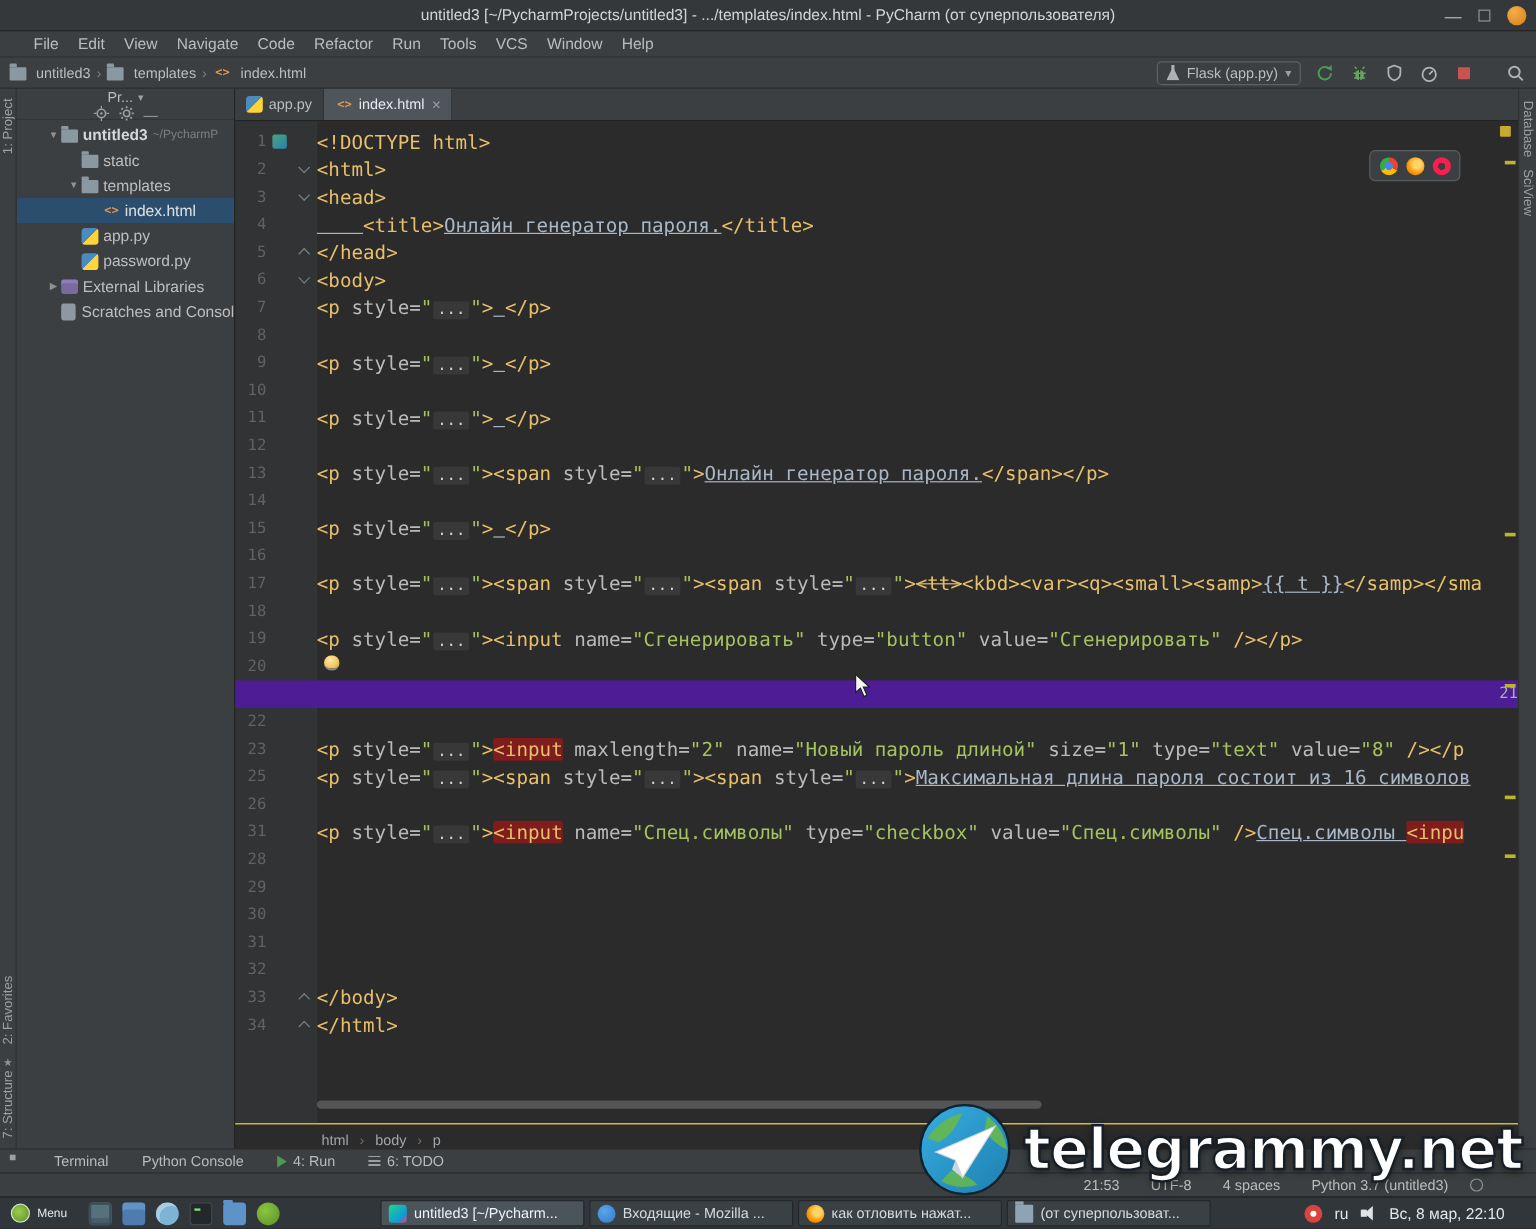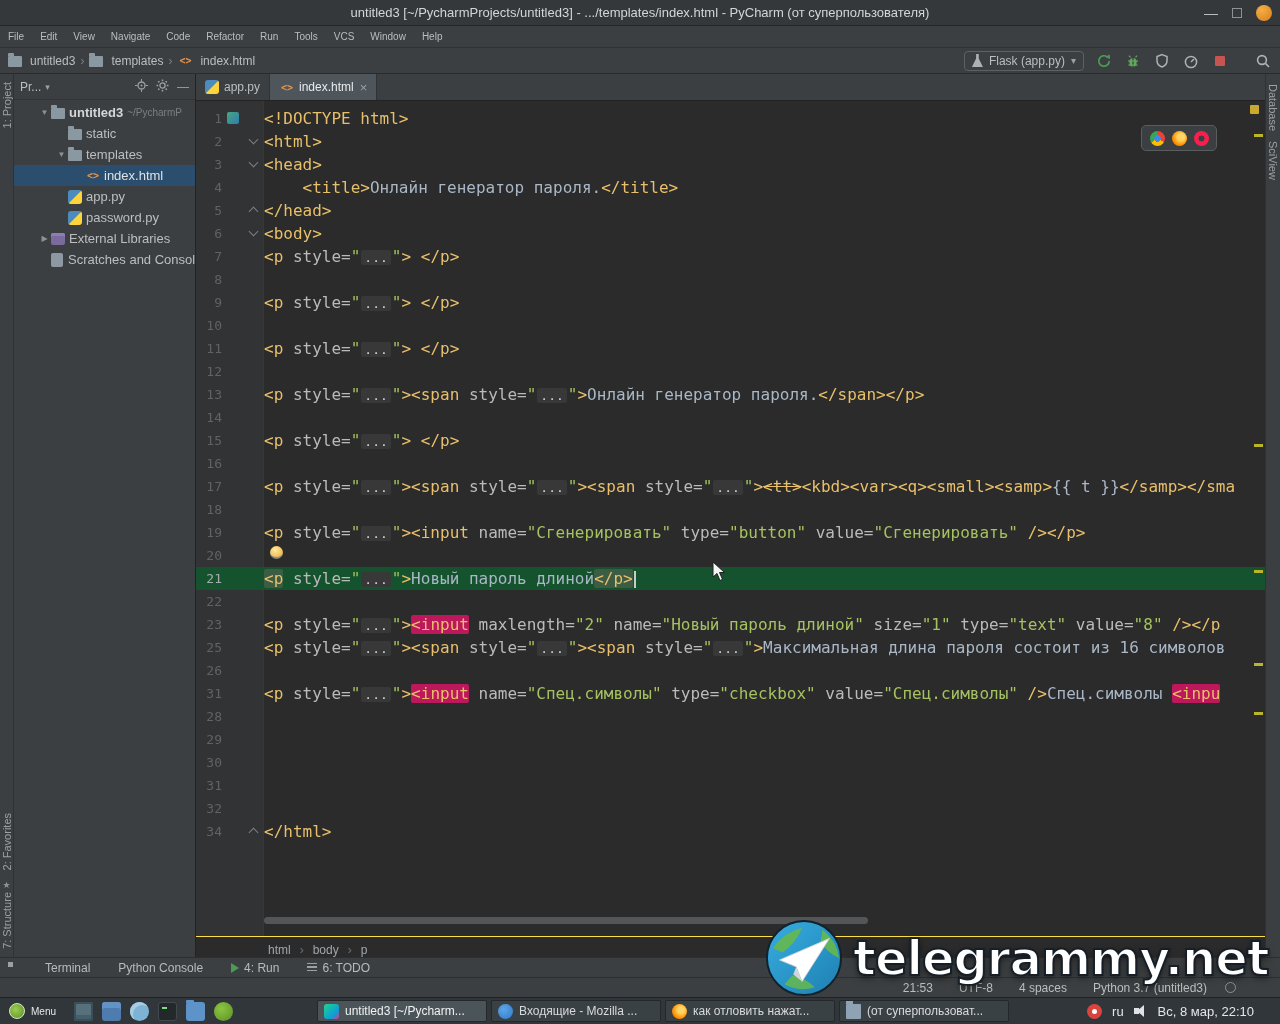--- a/index.html
+++ b/index.html
@@ -12,21 +12,21 @@
     display:flex; align-items:center; justify-content:center; position:relative;
     color:#d3d5d6; font-size:13px; }
   .win-controls { position:absolute; right:8px; top:0; height:26px; display:flex; align-items:center; gap:14px; }
   .wc-min { color:#b9bcbe; font-size:14px; line-height:10px; }
   .wc-max { width:10px; height:10px; border:1px solid #8f9294; }
   .wc-close { width:16px; height:16px; border-radius:50%;
     background:radial-gradient(circle at 35% 30%, #f4ae45, #d87e1e); }
 
   
   .menubar { height:22px; background:#3c3f41; border-bottom:1px solid #2f3133;
-    display:flex; align-items:center; padding-left:0; font-size:10px; color:#bbbdbf; }
+    display:flex; align-items:center; padding-left:20px; font-size:13px; color:#bbbdbf; }
   .menu-item { padding:0 8px; }
 
   
   .navbar { height:26px; background:#3c3f41; border-bottom:1px solid #292b2d;
     display:flex; align-items:center; justify-content:space-between; padding:0 8px;
     font-size:12px; color:#bbbdbf; }
   .crumbs { display:flex; align-items:center; gap:5px; }
   .crumb { display:flex; align-items:center; gap:4px; }
   .crumb-sep { color:#7d8082; font-size:12px; }
   .nav-right { display:flex; align-items:center; gap:11px; }
@@ -42,21 +42,21 @@
   .stripe-right { width:15px; border-left:1px solid #2f3133; }
   .vtext { writing-mode:vertical-rl; transform:rotate(180deg); font-size:11px; color:#9da0a2; margin:8px 0; }
   .vtext-r { writing-mode:vertical-rl; font-size:11px; color:#9da0a2; margin:10px 0 0; }
   .stripe .spacer { flex:1; }
   .stripe-star { color:#8f9193; font-size:9px; margin:2px 0; }
 
   
   .project { width:182px; background:#3c3f41; border-right:1px solid #232323;
     display:flex; flex-direction:column; overflow:hidden; }
   .proj-header { height:26px; display:flex; align-items:center; justify-content:space-between;
-    padding:0 6px; font-size:12px; color:#bbbdbf; border-bottom:1px solid #323537; }
+    padding:0 6px; font-size:12px; color:#bbbdbf; border-bottom:1px solid #323537;flex-direction:column; }
   .ph-title { display:flex; align-items:center; gap:4px; }
   .ph-title .dd { font-size:9px; color:#9da0a2; }
   .ph-icons { display:flex; align-items:center; gap:8px; color:#9da0a2; }
   .tree { flex:1; overflow:hidden; padding-top:2px; }
   .trow { height:21px; display:flex; align-items:center; font-size:13px; color:#bcbec0;
     white-space:nowrap; overflow:hidden; }
   .trow.sel { background:#2b4e6e; color:#dde1e4; }
   .arrow { width:13px; flex:0 0 13px; color:#8f9193; font-size:8px; text-align:center; }
   .tlabel.bold { font-weight:bold; color:#d4d6d8; }
   .tsuffix { color:#7c7f81; font-size:10px; margin-left:4px; }
@@ -86,40 +86,40 @@
   .tab.active { background:#4e565c; color:#e8eaeb; }
   .tab-close { margin-left:6px; color:#9da0a3; font-size:13px; }
 
   
   .editor { position:relative; flex:1; overflow:hidden;
     font-family:"DejaVu Sans Mono",monospace; font-size:16px; line-height:23px; }
   .gutter-bg { position:absolute; left:0; top:0; bottom:0; width:68px; background:#313335;
     border-right:1px solid #363839; }
   .code-area { position:relative; padding-top:6px; }
   .line { display:flex; height:23px; }
-  .line.cur { background:#14532d; }
+  .line.cur { background:#4c1d95;flex-direction:column; }
   .num { flex:0 0 26px; text-align:right; color:#606366; font-size:13px; }
   .num.curnum { color:#a7adb1; }
   .gicon { flex:0 0 22px; position:relative; }
   .file-mark { position:absolute; left:5px; top:5px; width:12px; height:12px; border-radius:2px;
     background:linear-gradient(135deg,#46a57f,#2e7fae); }
   .foldcol { flex:0 0 20px; position:relative; }
   .foldcol.f-v::after, .foldcol.f-u::after { content:""; position:absolute; left:6px; width:6px; height:6px;
     border-right:1.5px solid #7c8084; border-bottom:1.5px solid #7c8084; }
   .foldcol.f-v::after { top:6px; transform:rotate(45deg); }
   .foldcol.f-u::after { top:9px; transform:rotate(-135deg); }
   .codetxt { flex:1; min-width:0; overflow:hidden; white-space:pre; color:#a9b7c6; }
   .c-tag { color:#e8bf6a; }
   .c-attr { color:#bababa; }
   .c-val { color:#a5c261; }
-  .c-pln { color:#a9b7c6; }
+  .c-pln { color:#a9b7c6;text-decoration:underline; }
   .c-fold { background:#383838; color:#ccd2d8; border-radius:2px; padding:0 3px; margin:0 1px; font-size:13px; }
   .c-strike { text-decoration:line-through; }
   .c-mtag { background:#3d5c44; border-radius:2px; }
-  .c-ihl { background:#be185d; border-radius:2px;margin-top:12px; }
+  .c-ihl { background:#7f1d1d; border-radius:2px;margin-top:12px; }
   .caret { display:inline-block; width:2px; height:17px; background:#c8ccce; vertical-align:text-bottom; margin-left:1px; }
 
   .bulb { position:absolute; left:74px; top:445px; width:13px; height:13px; border-radius:50%;
     background:radial-gradient(circle at 40% 35%, #ffe9a8, #f2c55c 60%, #d9a32e);
     border-bottom:2px solid #8a8a8a; }
   .browser-popup { position:absolute; left:945px; top:24px; width:76px; height:26px;
     background:#3c3f41; border:1px solid #5a5d5e; border-radius:5px;
     display:flex; align-items:center; justify-content:center; gap:7px; }
   .bp-circle { width:15px; height:15px; border-radius:50%; }
   .bp-chrome { background:radial-gradient(circle at center, #4285f4 0 30%, transparent 31%),
@@ -574,20 +574,26 @@
               <span class="foldcol"></span>
               <span class="codetxt"></span>
             </div>
             <div class="line">
               <span class="num">32</span>
               <span class="gicon"></span>
               <span class="foldcol"></span>
               <span class="codetxt"></span>
             </div>
             <div class="line">
+              <span class="num">33</span>
+              <span class="gicon"></span>
+              <span class="foldcol f-u"></span>
+              <span class="codetxt"><span class="c-tag">&lt;/body&gt;</span></span>
+            </div>
+            <div class="line">
               <span class="num">34</span>
               <span class="gicon"></span>
               <span class="foldcol f-u"></span>
               <span class="codetxt"><span class="c-tag">&lt;/html&gt;</span></span>
             </div>
           </div>
 
         <div class="bulb"></div>
 
         <div class="browser-popup">

